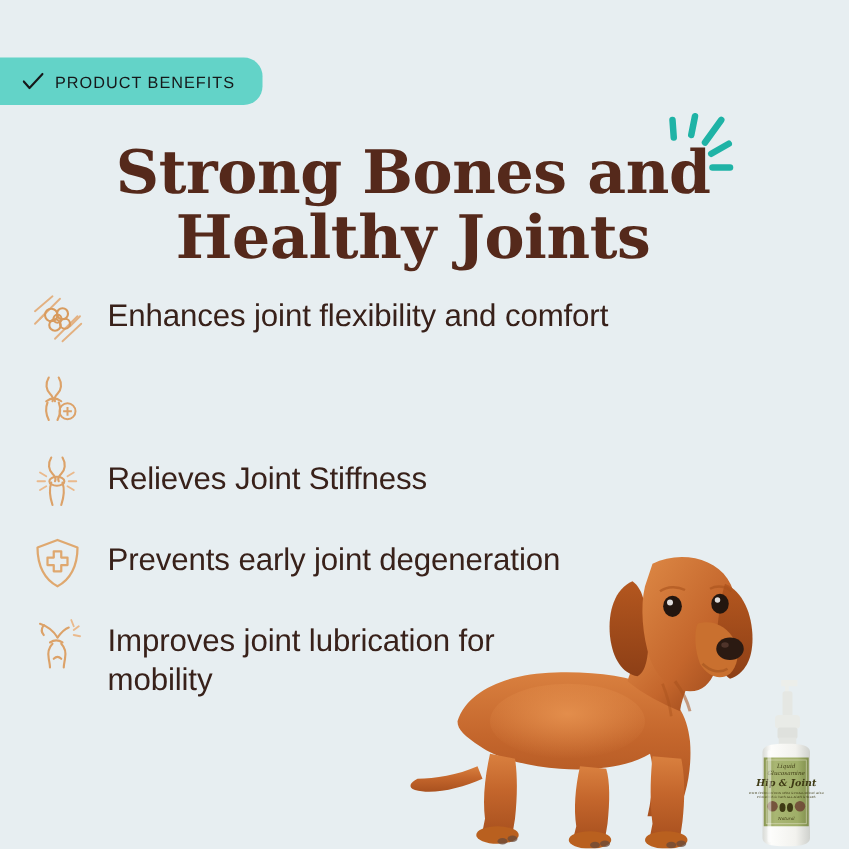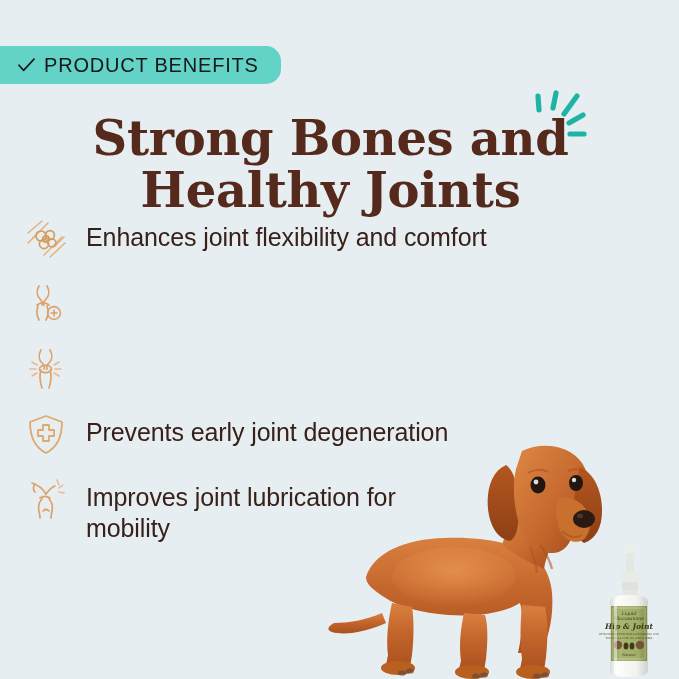--- a/index.html
+++ b/index.html
@@ -38,21 +38,21 @@
     box-sizing: border-box;
   }
   .badge-check {
     display: block;
     width: 17px;
     height: 15px;
     flex: 0 0 auto;
   }
   .badge-label {
     font-family: "Liberation Sans", sans-serif;
-    font-size: 20px;
+    font-size: 13px;
     font-weight: 400;
     letter-spacing: 0.8px;
     color: #16181a;
     white-space: nowrap;
     line-height: 1;
   }
 
   
   .title-block {
     position: absolute;
@@ -80,21 +80,21 @@
     top: 84px;
     width: 76px;
     height: 62px;
     pointer-events: none;
   }
 
   
   .benefits {
     position: absolute;
     left: 22px;
-    top: 216px;
+    top: 232px;
     width: 600px;
   }
   .benefit-row {
     display: flex;
     align-items: flex-start;
     gap: 16px;
     margin-bottom: 17px;
     min-height: 48px;
   }
   .benefit-icon {
@@ -220,20 +220,21 @@
         </g>
         <g stroke="#eab98c" stroke-width="1.5" stroke-linecap="round">
           <line x1="10" y1="17" x2="15" y2="20"></line>
           <line x1="8" y1="24" x2="14" y2="24"></line>
           <line x1="10" y1="31" x2="15" y2="28"></line>
           <line x1="37" y1="17" x2="32" y2="20"></line>
           <line x1="39" y1="24" x2="33" y2="24"></line>
           <line x1="37" y1="31" x2="32" y2="28"></line>
         </g>
       </svg>
+      <div class="benefit-text">Relieves Joint Stiffness</div>
     </div>
 
     <div class="benefit-row wrap">
       <svg class="benefit-icon" viewBox="0 0 48 48">
         <path d="M24 6 L40 12 C40 27 34 38 24 43 C14 38 8 27 8 12 Z" fill="none" stroke="#dfa86f" stroke-width="1.8" stroke-linejoin="round"></path>
         <path d="M21 15 L27 15 L27 20 L32 20 L32 26 L27 26 L27 31 L21 31 L21 26 L16 26 L16 20 L21 20 Z" fill="none" stroke="#dfa86f" stroke-width="1.8" stroke-linejoin="round"></path>
       </svg>
       <div class="benefit-text">Prevents early joint degeneration</div>
     </div>
 

